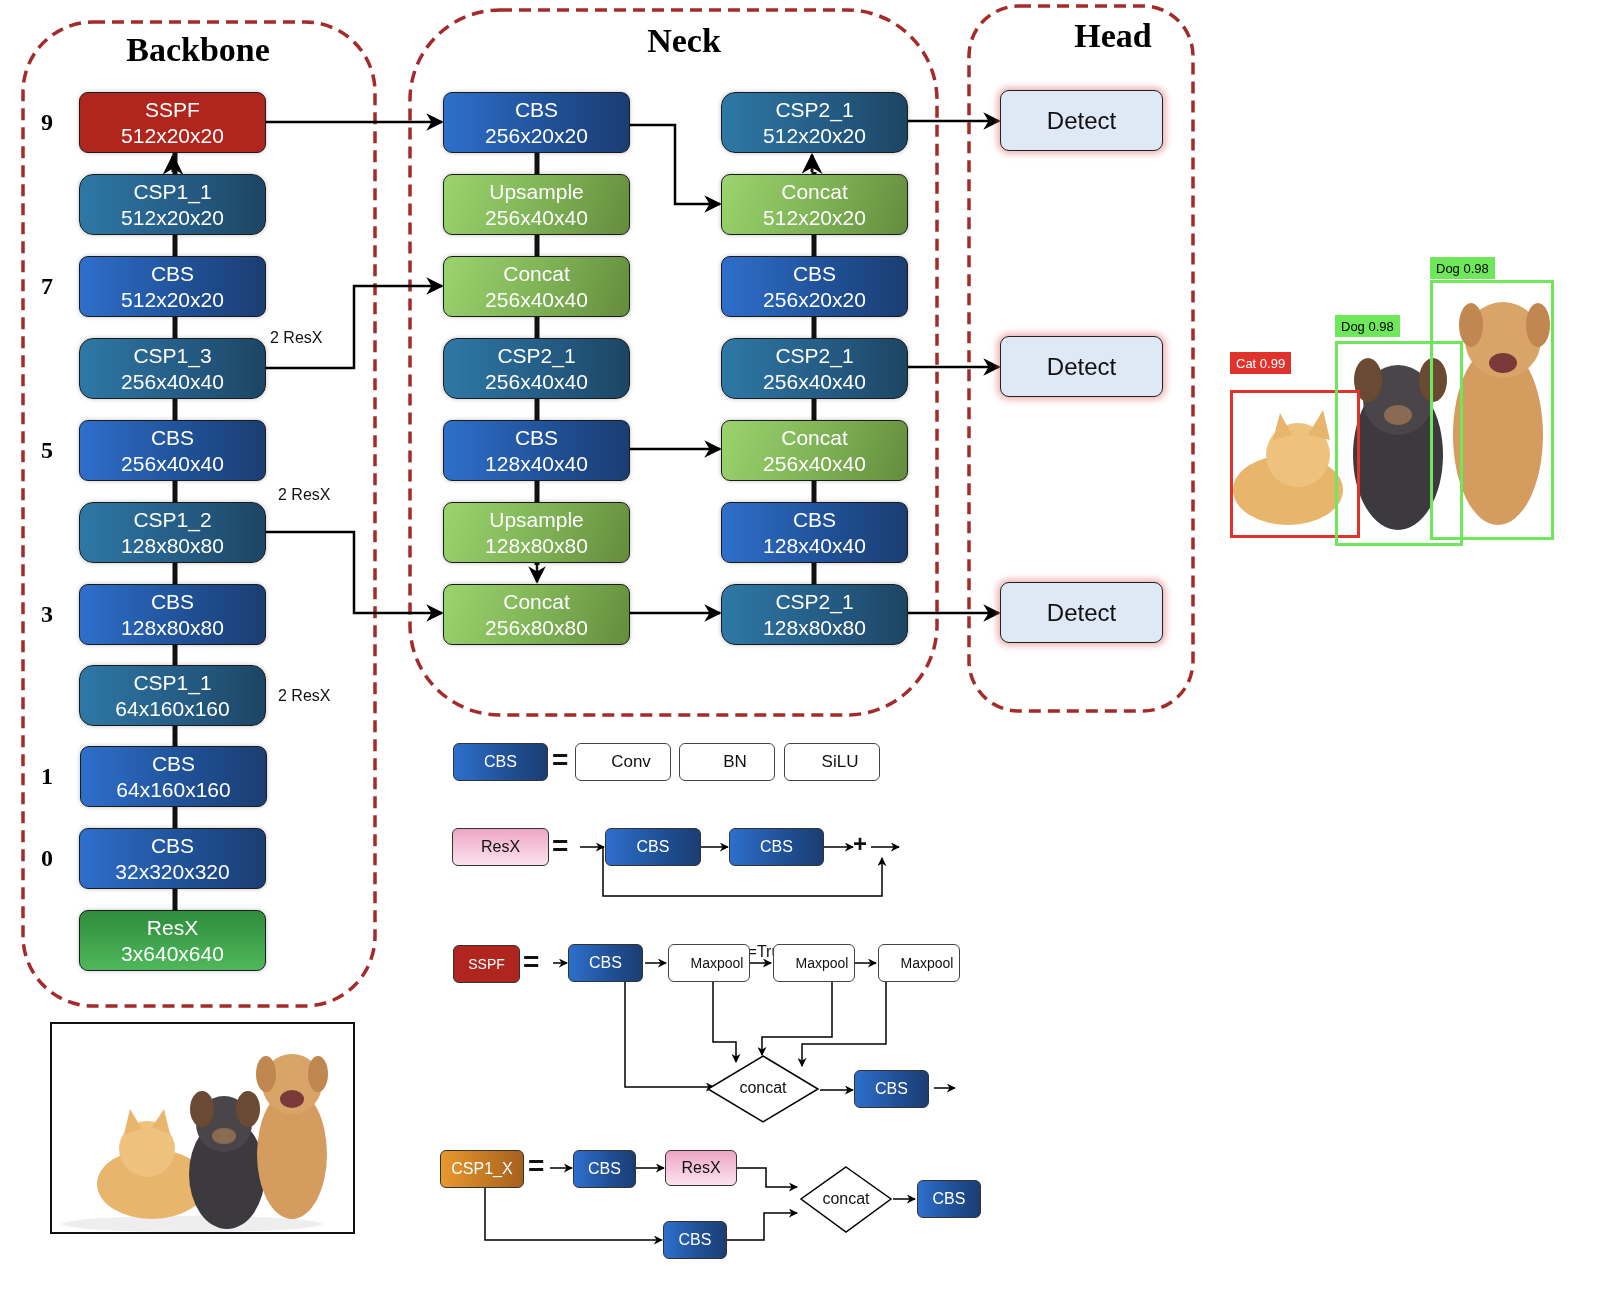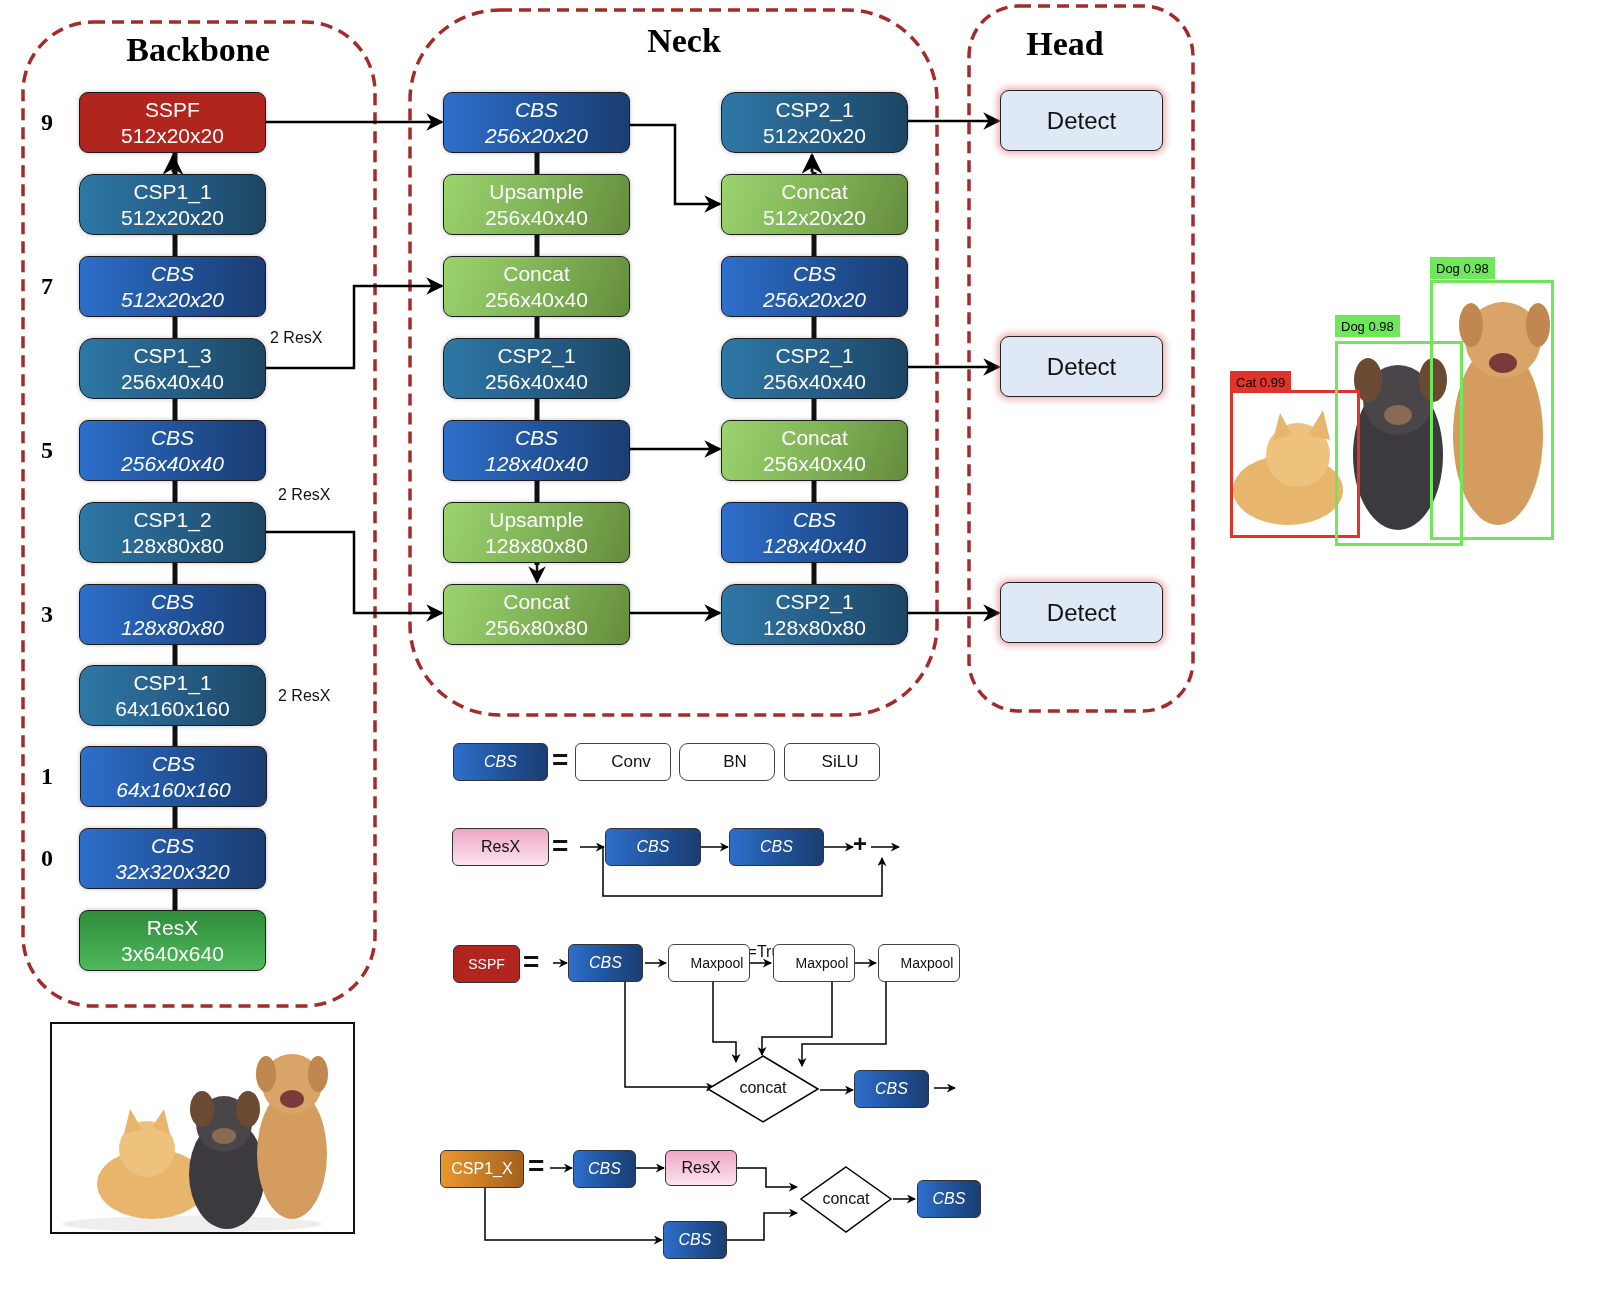--- a/index.html
+++ b/index.html
@@ -2,21 +2,21 @@
 <html><head>
 <meta charset="utf-8">
 <style>
   html,body{margin:0;padding:0;background:#fff;}
   body{width:1600px;height:1291px;position:relative;overflow:hidden;font-family:"Liberation Sans","DejaVu Sans",sans-serif;}
   #wires{position:absolute;left:0;top:0;width:1600px;height:1291px;}
   .region-title{position:absolute;font-family:"Liberation Serif","DejaVu Serif",serif;font-weight:bold;font-size:34px;color:#000;text-align:center;}
   .layer-idx{position:absolute;font-family:"Liberation Serif","DejaVu Serif",serif;font-weight:bold;font-size:24px;color:#000;width:30px;text-align:center;}
   .blk{position:absolute;box-sizing:border-box;border:1.5px solid #1b1b1b;border-radius:9px;color:#fff;text-align:center;display:flex;flex-direction:column;justify-content:center;align-items:center;font-size:21px;line-height:26px;box-shadow:0 0 4px rgba(0,0,0,0.25);}
   .blk span{display:block;white-space:nowrap;}
-  .cbs{background:linear-gradient(90deg,#2e6fcc 0%,#1f4f93 60%,#1b3d72 100%);font-style:italic;}
+  .cbs{background:linear-gradient(90deg,#2e6fcc 0%,#1f4f93 60%,#1b3d72 100%);}
   .csp{background:linear-gradient(90deg,#2e78a6 0%,#245a82 60%,#1d4563 100%);border-radius:14px;}
   .grn{background:linear-gradient(110deg,#9bd46e 0%,#80b457 50%,#658c3c 100%);}
   .sspf{background:#b0261e;}
   .inp{background:linear-gradient(180deg,#2f8c3c 0%,#4fb85a 100%);}
   .det{background:#dfe8f5;color:#111;font-size:24px;box-shadow:0 0 6px 3px rgba(220,90,90,0.45);border-color:#222;}
   .annot{position:absolute;font-size:16px;color:#111;white-space:nowrap;}
   .sm{position:absolute;box-sizing:border-box;border-radius:6px;text-align:center;display:flex;align-items:center;justify-content:center;font-size:16px;border:1px solid #333;}
   .sm.cbs,.sm.sspf{color:#fff;}
   .sm.white{background:#fff;color:#111;font-size:17px;border:1px solid #444;padding-left:16px;}
   .sm.white.mp{font-size:14px;}
@@ -89,21 +89,21 @@
   <polyline points="632,1168 664,1168" fill="none" stroke="#000" stroke-width="1.5" marker-end="url(#arrs)"></polyline>
   <polyline points="737,1168 766,1168 766,1187 797,1187" fill="none" stroke="#000" stroke-width="1.5" marker-end="url(#arrs)"></polyline>
   <polyline points="485,1188 485,1240 662,1240" fill="none" stroke="#000" stroke-width="1.5" marker-end="url(#arrs)"></polyline>
   <polyline points="727,1240 764,1240 764,1213 797,1213" fill="none" stroke="#000" stroke-width="1.5" marker-end="url(#arrs)"></polyline>
   <polygon points="846,1167 891,1199 846,1232 801,1199" fill="#fff" stroke="#000" stroke-width="1.5"></polygon>
   <polyline points="893,1199 915,1199" fill="none" stroke="#000" stroke-width="1.5" marker-end="url(#arrs)"></polyline>
 </svg>
 
 <div class="region-title" style="left:98px;top:31px;width:200px;">Backbone</div>
 <div class="region-title" style="left:584px;top:22px;width:200px;">Neck</div>
-<div class="region-title" style="left:965px;top:17px;width:200px;margin-top:8px;">Head</div>
+<div class="region-title" style="left:1013px;top:17px;width:200px;">Head</div>
 
 <div id="backbone">
     <div class="blk sspf" style="left: 79px; top: 92px; width: 187px; height: 61px;">
       <span>SSPF</span>
       <span>512x20x20</span>
     </div>
     <div class="layer-idx" style="left: 32px; top: 109px;">9</div>
     <div class="blk csp" style="left: 79px; top: 174px; width: 187px; height: 61px;">
       <span>CSP1_1</span>
       <span>512x20x20</span>
@@ -221,21 +221,21 @@
       <span>Detect</span>
     </div>
     <div class="blk det" style="left: 1000px; top: 582px; width: 163px; height: 61px;">
       <span>Detect</span>
     </div>
   </div>
 
 <div class="sm cbs" style="left:453px;top:743px;width:95px;height:38px;">CBS</div>
 <div class="eq" style="left:552px;top:744px;">=</div>
 <div class="sm white" style="left:575px;top:743px;width:96px;height:38px;">Conv</div>
-<div class="sm white" style="left:679px;top:743px;width:96px;height:38px;border-radius:9px;">BN</div>
+<div class="sm white" style="left:679px;top:743px;width:96px;height:38px;">BN</div>
 <div class="sm white" style="left:784px;top:743px;width:96px;height:38px;">SiLU</div>
 
 <div class="sm resx" style="left:452px;top:828px;width:97px;height:38px;">ResX</div>
 <div class="eq" style="left:552px;top:830px;">=</div>
 <div class="sm cbs" style="left:605px;top:828px;width:96px;height:38px;">CBS</div>
 <div class="sm cbs" style="left:729px;top:828px;width:95px;height:38px;">CBS</div>
 <div class="eq" style="left:853px;top:830px;font-size:24px;">+</div>
 <div class="caption" style="left:688px;top:903px;">Shortcut=True</div>
 
 <div class="sm sspf" style="left:453px;top:945px;width:67px;height:38px;font-size:14px;">SSPF</div>
@@ -286,18 +286,18 @@
     <ellipse cx="140" cy="125" rx="14" ry="22" fill="#6a4a32"></ellipse>
     <ellipse cx="205" cy="125" rx="14" ry="22" fill="#6a4a32"></ellipse>
     <ellipse cx="170" cy="160" rx="14" ry="10" fill="#8a6a52"></ellipse>
     <ellipse cx="270" cy="180" rx="45" ry="90" fill="#d49c5e"></ellipse>
     <circle cx="275" cy="85" r="38" fill="#d9a468"></circle>
     <ellipse cx="243" cy="70" rx="12" ry="22" fill="#c08850"></ellipse>
     <ellipse cx="310" cy="70" rx="12" ry="22" fill="#c08850"></ellipse>
     <ellipse cx="275" cy="108" rx="14" ry="10" fill="#7a3a3a"></ellipse>
   </svg>
   <div class="bbox" style="left:2px;top:135px;width:130px;height:148px;border:3px solid #e0332b;"></div>
-  <div class="det-label" style="left:2px;top:116px;background:#e0332b;color:#000000;">Cat 0.99</div>
+  <div class="det-label" style="left:2px;top:97px;background:#e0332b;color:#ffffff;">Cat 0.99</div>
   <div class="bbox" style="left:107px;top:86px;width:128px;height:205px;border:3px solid #6ee85a;"></div>
   <div class="det-label" style="left:107px;top:60px;background:#6ee85a;">Dog 0.98</div>
   <div class="bbox" style="left:202px;top:25px;width:124px;height:260px;border:3px solid #6ee85a;"></div>
   <div class="det-label" style="left:202px;top:2px;background:#6ee85a;">Dog 0.98</div>
 </div>
 
 </body></html>

